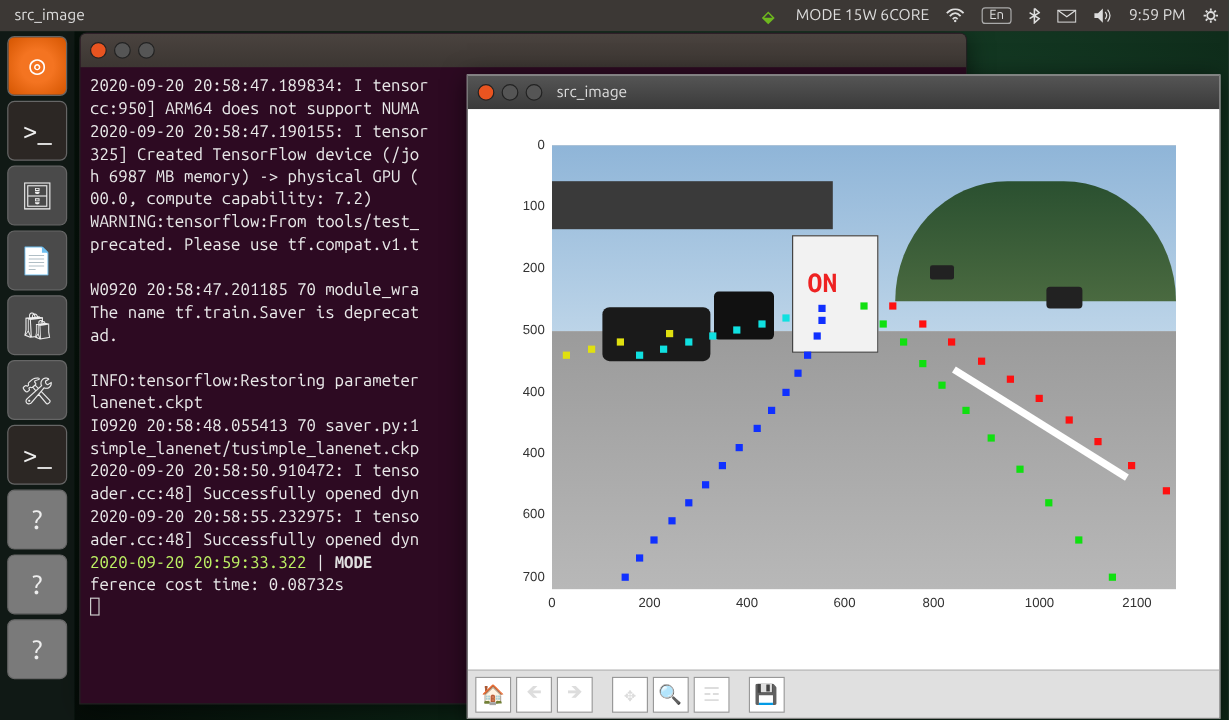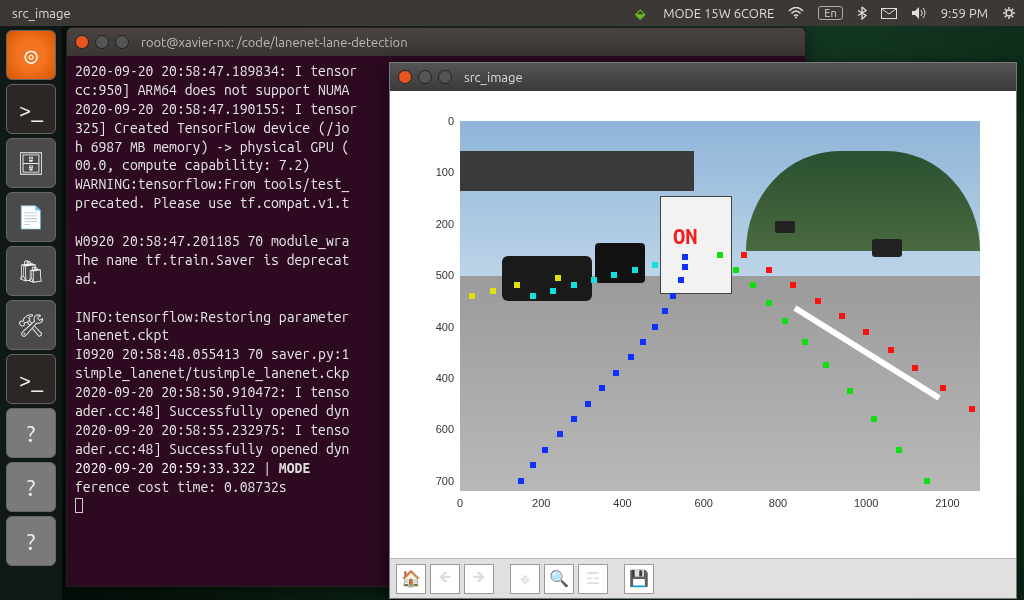--- a/index.html
+++ b/index.html
@@ -69,21 +69,21 @@
   }
   .tb-btn { width:14px; height:14px; border-radius:50%; border:1px solid #222; }
   .tb-close { background:#e95420; }
   .tb-min { background:#555; }
   .tb-max { background:#555; }
   .term-body {
     padding:6px 8px; font-size:14px; line-height:1.35;
     color:#e8e8e8; white-space:pre-wrap;
     height: calc(100% - 28px);
   }
-  .term-body .ts-info { color:#ffffff; }
+  .term-body .ts-info { color:#bef264; }
   .term-body .lvl { color:#e0e0e0; font-weight:bold; }
   .cursor { display:inline-block; width:8px; height:15px; border:1px solid #ccc; vertical-align:text-bottom; }
   
   .mpl-window {
     position:absolute;
     top:62px; left:389px; width:628px; height:537px;
     background:#e0e0e0;
     border:1px solid #777;
     z-index:60;
     box-shadow: 0 4px 20px rgba(0,0,0,0.6);
@@ -191,21 +191,20 @@
     <div class="licon help">?</div>
   </div>
 
 <div class="desktop"></div>
 
 <div class="terminal-window">
   <div class="titlebar">
     <div class="tb-btn tb-close"></div>
     <div class="tb-btn tb-min"></div>
     <div class="tb-btn tb-max"></div>
-    <span style="margin-left:6px">root@xavier-nx: /code/lanenet-lane-detection</span>
   </div>
   <div class="term-body" id="termbody">2020-09-20 20:58:47.189834: I tensor
 cc:950] ARM64 does not support NUMA
 2020-09-20 20:58:47.190155: I tensor
 325] Created TensorFlow device (/jo
 h 6987 MB memory) -&gt; physical GPU (
 00.0, compute capability: 7.2)
 WARNING:tensorflow:From tools/test_
 precated. Please use tf.compat.v1.t
 

